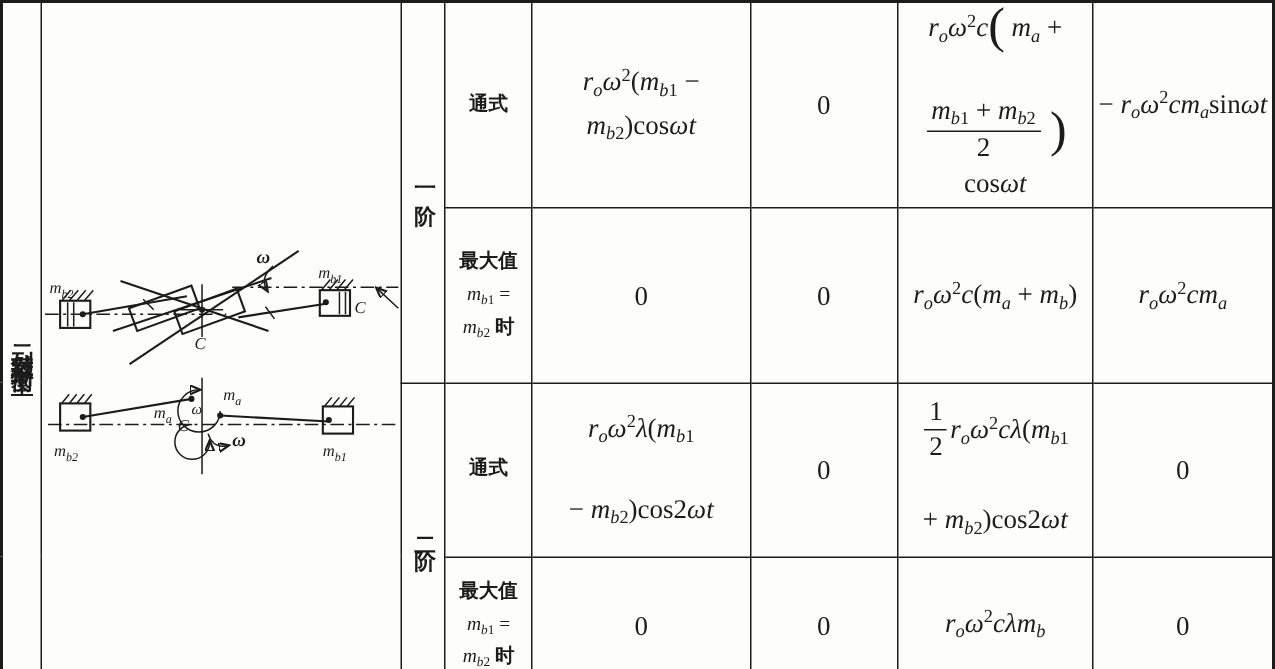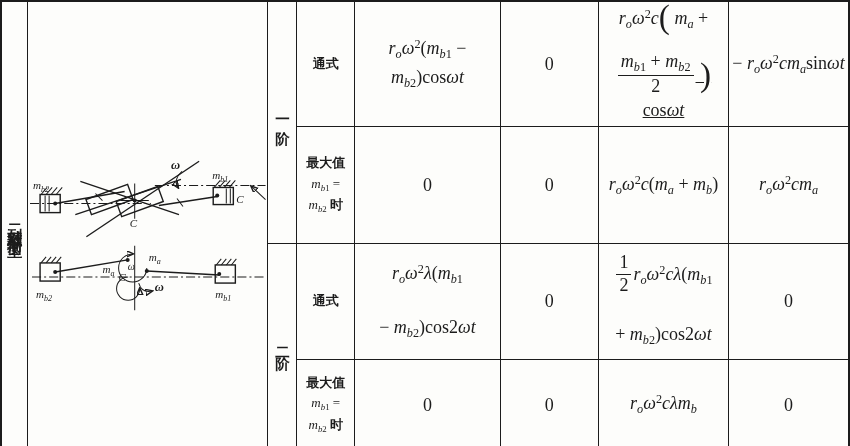--- a/index.html
+++ b/index.html
@@ -35,21 +35,21 @@
   .dg .dot { fill:#1c1c1c; stroke:none; }
   .dg text { font:italic 11px "Liberation Serif","DejaVu Serif",serif; fill:#1c1c1c; stroke:none; }
   .dg .sub { font-size:8px; }
   .dg .om  { font-size:12.5px; font-weight:bold; }
 
   
   .c-type { font-size:13px; font-style:italic; padding:2px 1px; }
   .c-f    { font-size:18px; font-style:italic; padding:2px 2px; }
   .fline { line-height:1.45; padding:1px 0; }
   .c-f .fline + .fline { margin-top:24px; }
-  .gap-wide .fline + .fline { margin-top:16px;text-decoration:underline; }
+  .gap-wide .fline + .fline { margin-top:28px; }
 
   .rm  { font-style:normal; }
   .cjk { font-style:normal; font-weight:700; font-size:13px;
          font-family:"DejaVu Sans","Liberation Sans",sans-serif; }
   sub, sup { font-size:.68em; }
   sub { vertical-align:-0.32em; }
   sup { vertical-align:0.5em; }
 
   .frac { display:inline-block; vertical-align:-0.6em; text-align:center; line-height:1.1; margin:0 2px; }
   .frac .fn { display:block; border-bottom:1.3px solid #1c1c1c; padding:0 3px 1px; }

